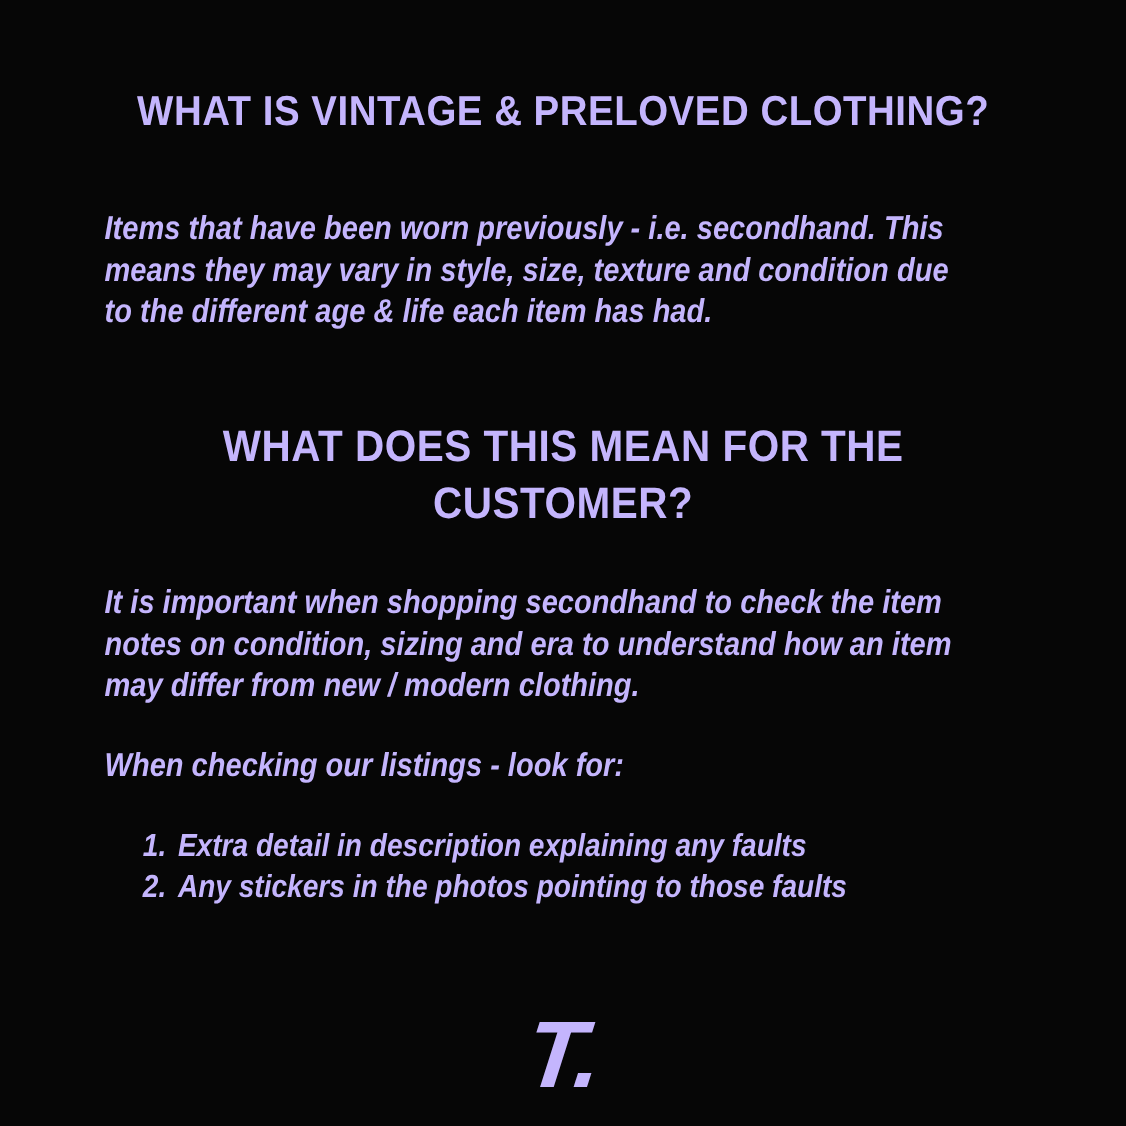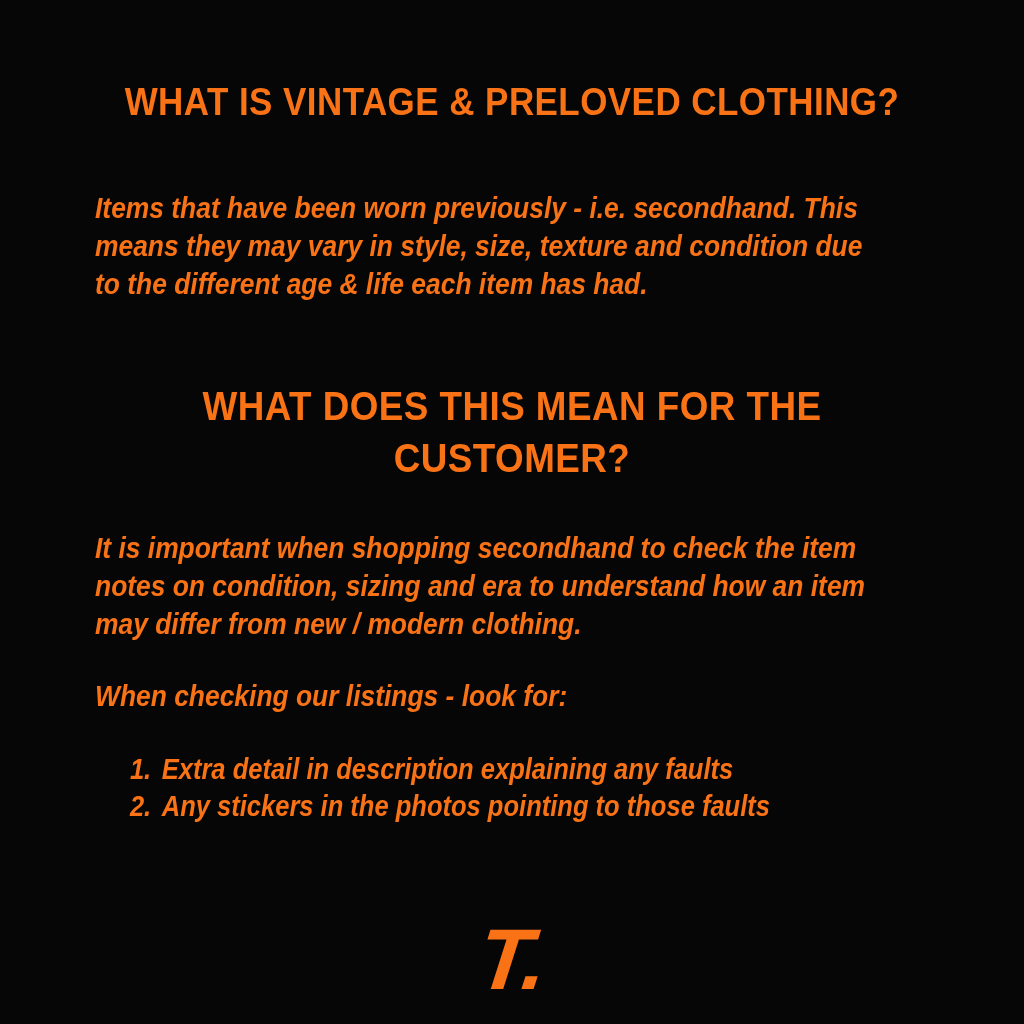--- a/index.html
+++ b/index.html
@@ -5,21 +5,21 @@
   html, body {
     margin: 0;
     padding: 0;
     background: #000;
   }
   .canvas {
     position: relative;
     width: 1024px;
     height: 1024px;
     background: #060606;
-    color: #f97316;
+    color: #c4b5fd;
     font-family: "Liberation Sans", sans-serif;
     overflow: hidden;
   }
   .heading {
     position: absolute;
     left: 0;
     right: 0;
     text-align: center;
     font-weight: 900;
     letter-spacing: 0.5px;

